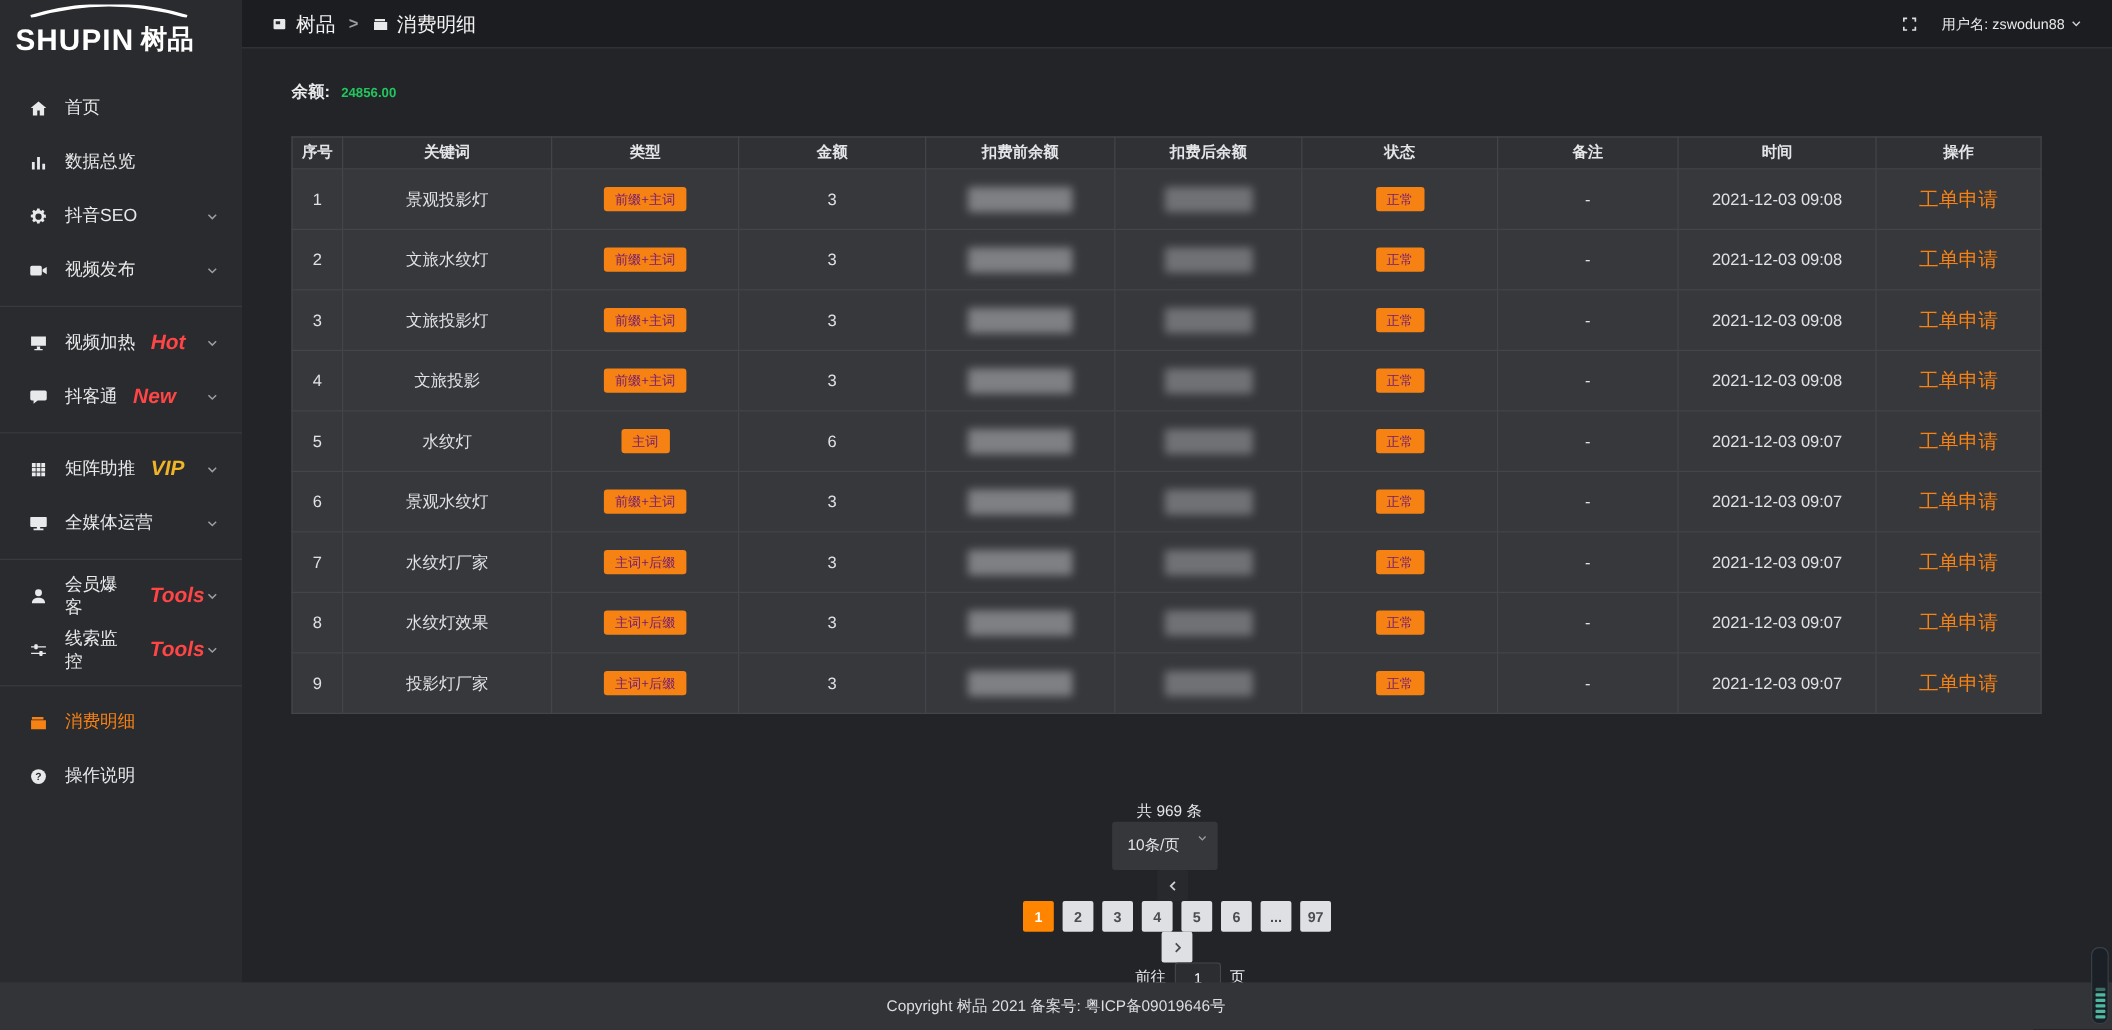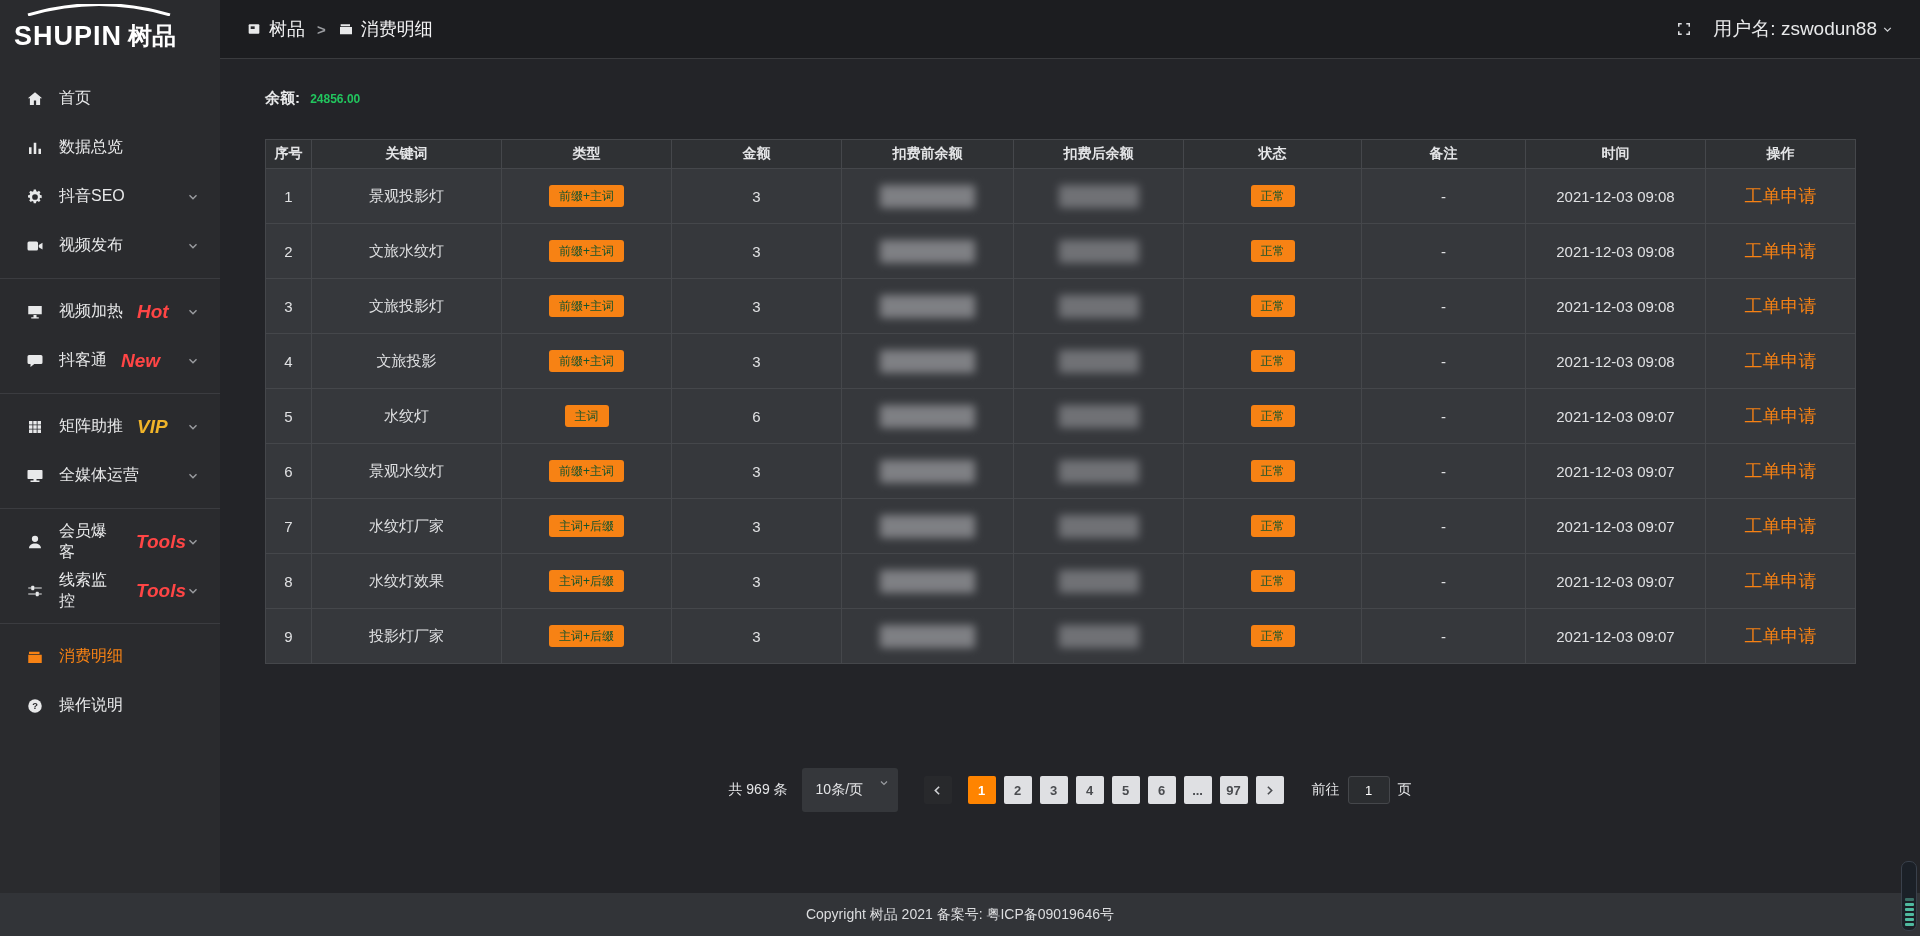--- a/index.html
+++ b/index.html
@@ -29,46 +29,46 @@
 
   
   .main { flex:1; display:flex; flex-direction:column; }
   .topbar { height:59px; background:#1c1d20; border-bottom:1px solid #3a3b3e;
             display:flex; align-items:center; justify-content:space-between; padding:0 26px; }
   .crumbs { display:flex; align-items:center; font-size:18px; color:#f2f2f3; }
   .crumb { display:flex; align-items:center; }
   .crumb .icon { width:16px; height:16px; margin-right:7px; }
   .crumb .icon svg { width:16px; height:16px; display:block; fill:#e8e9ea; }
   .crumb-sep { color:#9b9da1; margin:0 12px; font-size:15px; font-weight:bold; }
-  .user-area { display:flex; align-items:center; color:#e8e9ea; font-size:19px; }
+  .user-area { display:flex; align-items:center; color:#e8e9ea; font-size:13px; }
   .fs-icon { width:18px; height:18px; margin-right:20px; cursor:pointer; }
   .fs-icon svg { width:18px; height:18px; display:block; fill:#dcdddf; }
   .user-caret { width:13px; height:13px; margin-left:4px; color:#cfd1d4; }
   .user-caret svg { width:13px; height:13px; display:block; }
 
   .content { padding:0 45px; flex:1; }
   .balance { margin:30px 0 30px 0; font-size:15px; height:20px; }
   .balance-label { font-weight:bold; color:#e8e9ea; }
   .balance-value { font-weight:bold; font-size:12px; margin-left:6px; color:#22c55e; }
 
   
   table { width:1590px; border-collapse:collapse; table-layout:fixed; background:#36383c; }
   th, td { border:1px solid #45474b; text-align:center; vertical-align:middle; }
   th { height:29px; background:#2f3134; font-size:14px; font-weight:bold; color:#e4e5e7; }
   td { height:55px; font-size:15px; color:#e0e1e3; }
   .type-badge, .status-badge {
-    display:inline-block; background:var(--accent,#f78214); color:#14532d;
+    display:inline-block; background:var(--accent,#f78214); color:#701a75;
     font-size:12px; padding:5px 10px; border-radius:3px; line-height:1;
   }
   .blur-block { width:95px; height:23px; margin:0 auto; background:#97989c; filter:blur(4px); opacity:.75; border-radius:2px; }
   td .blur-block.after { width:80px; opacity:.6; }
   .action-link { color:var(--accent,#f78214); cursor:pointer; font-size:18px; }
 
   
-  .pagination { margin-top:104px; display:flex; align-items:center; justify-content:center; font-size:14px; color:#e4e5e7; }
+  .pagination { margin-top:80px; display:flex; align-items:center; justify-content:center; font-size:14px; color:#e4e5e7;flex-direction:column; }
   .total-label { margin-right:14px; }
   .size-select { position:relative; background:#35373b; border-radius:3px; height:44px; min-width:96px;
                  display:flex; align-items:center; padding:0 26px 0 14px; cursor:pointer; margin-right:22px; }
   .size-caret { position:absolute; right:8px; top:9px; width:12px; height:12px; color:#9b9da1; }
   .size-caret svg { width:12px; height:12px; display:block; }
   .pg-btn { min-width:28px; height:28px; margin:0 4px; border-radius:2px; display:flex; align-items:center; justify-content:center;
             background:#dfe0e3; color:#4a4c50; font-weight:bold; font-size:13px; cursor:pointer; border:none; }
   .pg-btn.prev { background:#28292c; color:#cfd1d4; margin-right:12px; }
   .pg-btn.next { margin-left:4px; }
   .pg-btn.active { background:#ff8400; color:#fff; }

